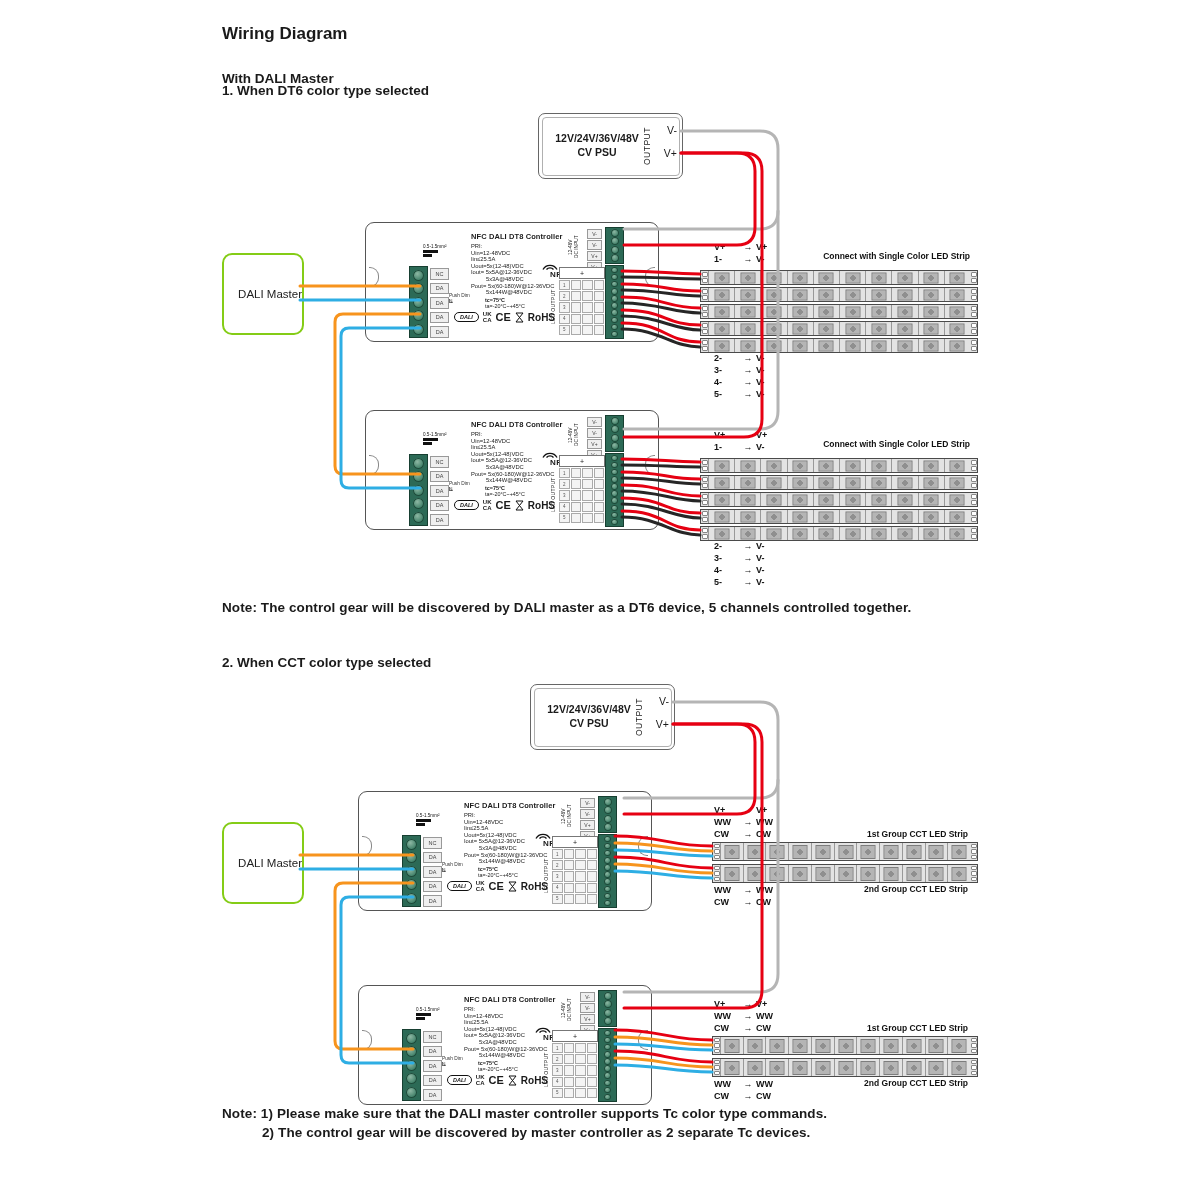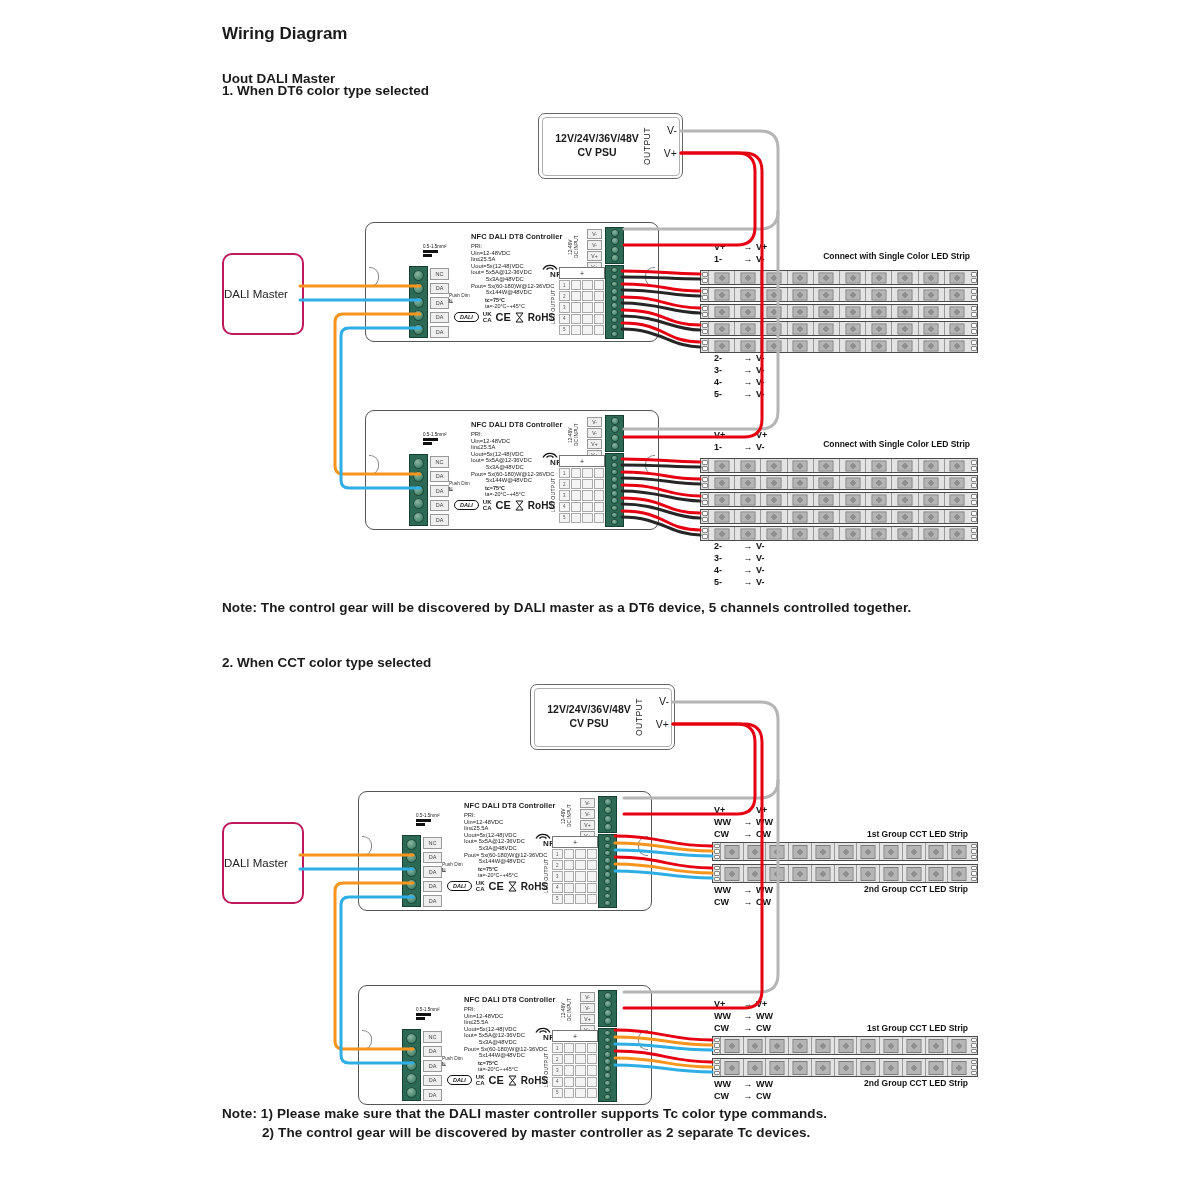--- a/index.html
+++ b/index.html
@@ -11,22 +11,22 @@
   .h2{font-size:13.5px;font-weight:bold;}
   .note{font-size:13.5px;font-weight:bold;letter-spacing:.1px;}
   
   .psu{position:absolute;width:143px;height:64px;background:#fff;border:1.5px solid #666;border-radius:7px;z-index:2;}
   .psu-inner{position:absolute;inset:2.5px;border:1px solid #b0b0b0;border-radius:4px;}
   .psu-text{position:absolute;left:8px;top:17px;width:100px;text-align:center;font-weight:bold;font-size:10.5px;line-height:14px;}
   .psu-output{position:absolute;right:30px;top:8px;height:48px;writing-mode:vertical-rl;transform:rotate(180deg);font-size:8.5px;letter-spacing:.5px;color:#222;}
   .psu-vm{position:absolute;right:5px;top:10px;font-size:10.5px;}
   .psu-vp{position:absolute;right:5px;top:33px;font-size:10.5px;}
   
-  .dm{position:absolute;width:78px;height:78px;background:#fff;border:2px solid #be185d;border-radius:10px;
-      display:flex;align-items:center;justify-content:flex-start;font-size:11.5px;color:#222;z-index:2;}
+  .dm{position:absolute;width:78px;height:78px;background:#fff;border:2px solid #84cc16;border-radius:10px;
+      display:flex;align-items:center;justify-content:flex-end;font-size:11.5px;color:#222;z-index:2;}
   
   .ctrl{position:absolute;width:292px;height:118px;background:#fff;border:1.5px solid #555;border-radius:9px;z-index:2;}
   .ctrl *{position:absolute;}
   .ear-l{left:3px;top:44px;width:9px;height:18px;border:1.5px solid #888;border-left:none;border-radius:0 9px 9px 0;}
   .ear-r{right:3px;top:44px;width:9px;height:18px;border:1.5px solid #888;border-right:none;border-radius:9px 0 0 9px;}
   .tb{background:#2c6a56;border:1px solid #173f31;display:flex;flex-direction:column;justify-content:space-evenly;align-items:center;}
   .tb-left{left:43px;top:43px;width:17px;height:70px;}
   .tb-rin{left:239px;top:4px;width:17px;height:35px;}
   .tb-rout{left:239px;top:42px;width:17px;height:72px;}
   .screw{position:static;border-radius:50%;background:radial-gradient(circle at 40% 35%,#8db7a3,#3b7c64 70%);box-shadow:inset 0 0 0 1px #1d4a3a;}
@@ -85,21 +85,21 @@
   .wires path{fill:none;stroke-width:3;stroke-linecap:round;}
   .w-red{stroke:#e60012;} .w-gray{stroke:#b5b5b5;} .w-orange{stroke:#f7941d;}
   .w-blue{stroke:#2eaee4;} .w-black{stroke:#262626;}
 </style>
 </head>
 <body>
 
 <div id="page">
 
   <div class="abs h1" style="left:222px;top:24px">Wiring Diagram</div>
-  <div class="abs h2" style="left:222px;top:71px">Uout DALI Master</div>
+  <div class="abs h2" style="left:222px;top:71px">With DALI Master</div>
   <div class="abs h2" style="left:222px;top:83px">1. When DT6 color type selected</div>
   <div class="abs note" style="left:222px;top:600px;width:1000px">Note: The control gear will be discovered by DALI master as a DT6 device, 5 channels controlled together.</div>
   <div class="abs h2" style="left:222px;top:655px">2. When CCT color type selected</div>
   <div class="abs note" style="left:222px;top:1106px;width:1000px">Note: 1) Please make sure that the DALI master controller supports Tc color type commands.</div>
   <div class="abs note" style="left:262px;top:1125px;width:1000px">2) The control gear will be discovered by master controller as 2 separate Tc devices.</div>
 
   <svg class="wires" width="1200" height="1200" viewBox="0 0 1200 1200">
 
     <path class="w-gray" d="M681,131 H760 Q778,131 778,149 V411 Q778,429 760,429 H624"></path>
     <path class="w-gray" d="M778,211 Q778,229 760,229 H624"></path>

